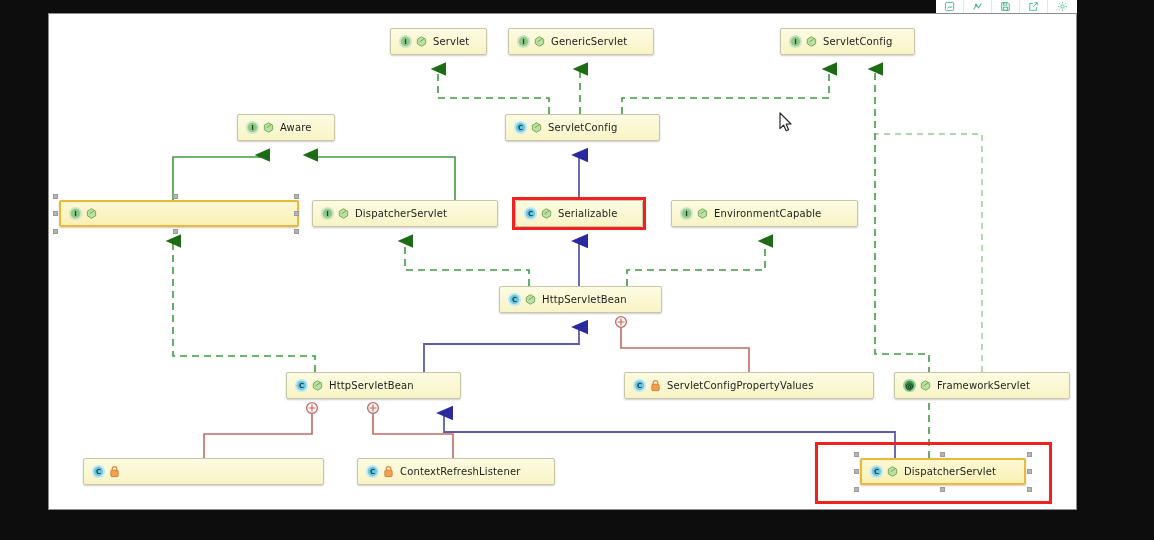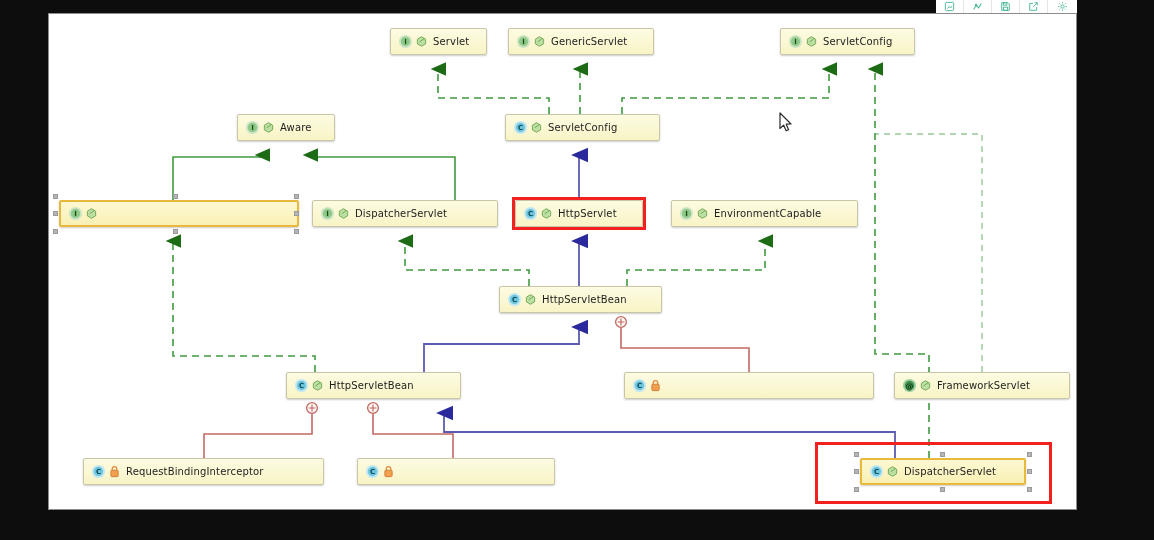--- a/index.html
+++ b/index.html
@@ -363,21 +363,21 @@
         <div class="node" style="left: 466px; top: 186px; width: 128px;">
           <svg class="ic" viewBox="0 0 16 16">
             <circle cx="8" cy="8" r="7" fill="#c4e8f2"></circle>
             <circle cx="8" cy="8" r="5" fill="#6ec6dd"></circle>
             <text x="8" y="11" text-anchor="middle" font-size="7.5" font-weight="bold" font-family="&quot;DejaVu Sans&quot;, sans-serif" fill="#0d4a5c">C</text>
           </svg>
           <svg class="vis" viewBox="0 0 12 14">
             <path d="M1.5,9.5 L1.5,4.5 L6,1.8 L10.5,4.5 L10.5,9.5 L6,12.2 Z" fill="#bcdfa4" stroke="#6fa44e" stroke-width="1"></path>
             <path d="M4,7.3 L9.8,3.4" stroke="#6fa44e" stroke-width="1" fill="none"></path>
           </svg>
-          <span class="label">HttpServlet</span>
+          <span class="label">Serializable</span>
         </div>
         <div class="node" style="left: 622px; top: 186px; width: 187px;">
           <svg class="ic" viewBox="0 0 16 16">
             <circle cx="8" cy="8" r="7" fill="#cfe6c6"></circle>
             <circle cx="8" cy="8" r="5" fill="#8fc98a"></circle>
             <text x="8" y="11" text-anchor="middle" font-size="7.5" font-weight="bold" font-family="&quot;DejaVu Sans&quot;, sans-serif" fill="#1e4d18">I</text>
           </svg>
           <svg class="vis" viewBox="0 0 12 14">
             <path d="M1.5,9.5 L1.5,4.5 L6,1.8 L10.5,4.5 L10.5,9.5 L6,12.2 Z" fill="#bcdfa4" stroke="#6fa44e" stroke-width="1"></path>
             <path d="M4,7.3 L9.8,3.4" stroke="#6fa44e" stroke-width="1" fill="none"></path>
@@ -411,20 +411,21 @@
         <div class="node" style="left: 575px; top: 358px; width: 250px;">
           <svg class="ic" viewBox="0 0 16 16">
             <circle cx="8" cy="8" r="7" fill="#c4e8f2"></circle>
             <circle cx="8" cy="8" r="5" fill="#6ec6dd"></circle>
             <text x="8" y="11" text-anchor="middle" font-size="7.5" font-weight="bold" font-family="&quot;DejaVu Sans&quot;, sans-serif" fill="#0d4a5c">C</text>
           </svg>
           <svg class="vis" viewBox="0 0 12 14">
             <path d="M3.5,6 V4.2 A2.5,2.5 0 0 1 8.5,4.2 V6" fill="none" stroke="#e08a3c" stroke-width="1.3"></path>
             <rect x="2" y="5.6" width="8" height="7" rx="1.2" fill="#f2a04f" stroke="#c9762c" stroke-width="0.9"></rect>
           </svg>
+          <span class="label">ServletConfigPropertyValues</span>
         </div>
         <div class="node" style="left: 845px; top: 358px; width: 176px;">
           <svg class="ic" viewBox="0 0 16 16">
             <circle cx="8" cy="8" r="7" fill="#9ed2a3"></circle>
             <circle cx="8" cy="8" r="5" fill="#3f8f4a"></circle>
             <text x="8" y="11.3" text-anchor="middle" font-size="8.5" font-weight="bold" font-family="&quot;DejaVu Sans&quot;, sans-serif" fill="#0f3d14">@</text>
           </svg>
           <svg class="vis" viewBox="0 0 12 14">
             <path d="M1.5,9.5 L1.5,4.5 L6,1.8 L10.5,4.5 L10.5,9.5 L6,12.2 Z" fill="#bcdfa4" stroke="#6fa44e" stroke-width="1"></path>
             <path d="M4,7.3 L9.8,3.4" stroke="#6fa44e" stroke-width="1" fill="none"></path>
@@ -434,32 +435,32 @@
         <div class="node" style="left: 34px; top: 444px; width: 241px;">
           <svg class="ic" viewBox="0 0 16 16">
             <circle cx="8" cy="8" r="7" fill="#c4e8f2"></circle>
             <circle cx="8" cy="8" r="5" fill="#6ec6dd"></circle>
             <text x="8" y="11" text-anchor="middle" font-size="7.5" font-weight="bold" font-family="&quot;DejaVu Sans&quot;, sans-serif" fill="#0d4a5c">C</text>
           </svg>
           <svg class="vis" viewBox="0 0 12 14">
             <path d="M3.5,6 V4.2 A2.5,2.5 0 0 1 8.5,4.2 V6" fill="none" stroke="#e08a3c" stroke-width="1.3"></path>
             <rect x="2" y="5.6" width="8" height="7" rx="1.2" fill="#f2a04f" stroke="#c9762c" stroke-width="0.9"></rect>
           </svg>
-          <span class="label">RequestBindingInterceptor</span>
         </div>
         <div class="node" style="left: 308px; top: 444px; width: 198px;">
           <svg class="ic" viewBox="0 0 16 16">
             <circle cx="8" cy="8" r="7" fill="#c4e8f2"></circle>
             <circle cx="8" cy="8" r="5" fill="#6ec6dd"></circle>
             <text x="8" y="11" text-anchor="middle" font-size="7.5" font-weight="bold" font-family="&quot;DejaVu Sans&quot;, sans-serif" fill="#0d4a5c">C</text>
           </svg>
           <svg class="vis" viewBox="0 0 12 14">
             <path d="M3.5,6 V4.2 A2.5,2.5 0 0 1 8.5,4.2 V6" fill="none" stroke="#e08a3c" stroke-width="1.3"></path>
             <rect x="2" y="5.6" width="8" height="7" rx="1.2" fill="#f2a04f" stroke="#c9762c" stroke-width="0.9"></rect>
           </svg>
+          <span class="label">ContextRefreshListener</span>
         </div>
         <div class="node selected" style="left: 811px; top: 444px; width: 166px;">
           <svg class="ic" viewBox="0 0 16 16">
             <circle cx="8" cy="8" r="7" fill="#c4e8f2"></circle>
             <circle cx="8" cy="8" r="5" fill="#6ec6dd"></circle>
             <text x="8" y="11" text-anchor="middle" font-size="7.5" font-weight="bold" font-family="&quot;DejaVu Sans&quot;, sans-serif" fill="#0d4a5c">C</text>
           </svg>
           <svg class="vis" viewBox="0 0 12 14">
             <path d="M1.5,9.5 L1.5,4.5 L6,1.8 L10.5,4.5 L10.5,9.5 L6,12.2 Z" fill="#bcdfa4" stroke="#6fa44e" stroke-width="1"></path>
             <path d="M4,7.3 L9.8,3.4" stroke="#6fa44e" stroke-width="1" fill="none"></path>

